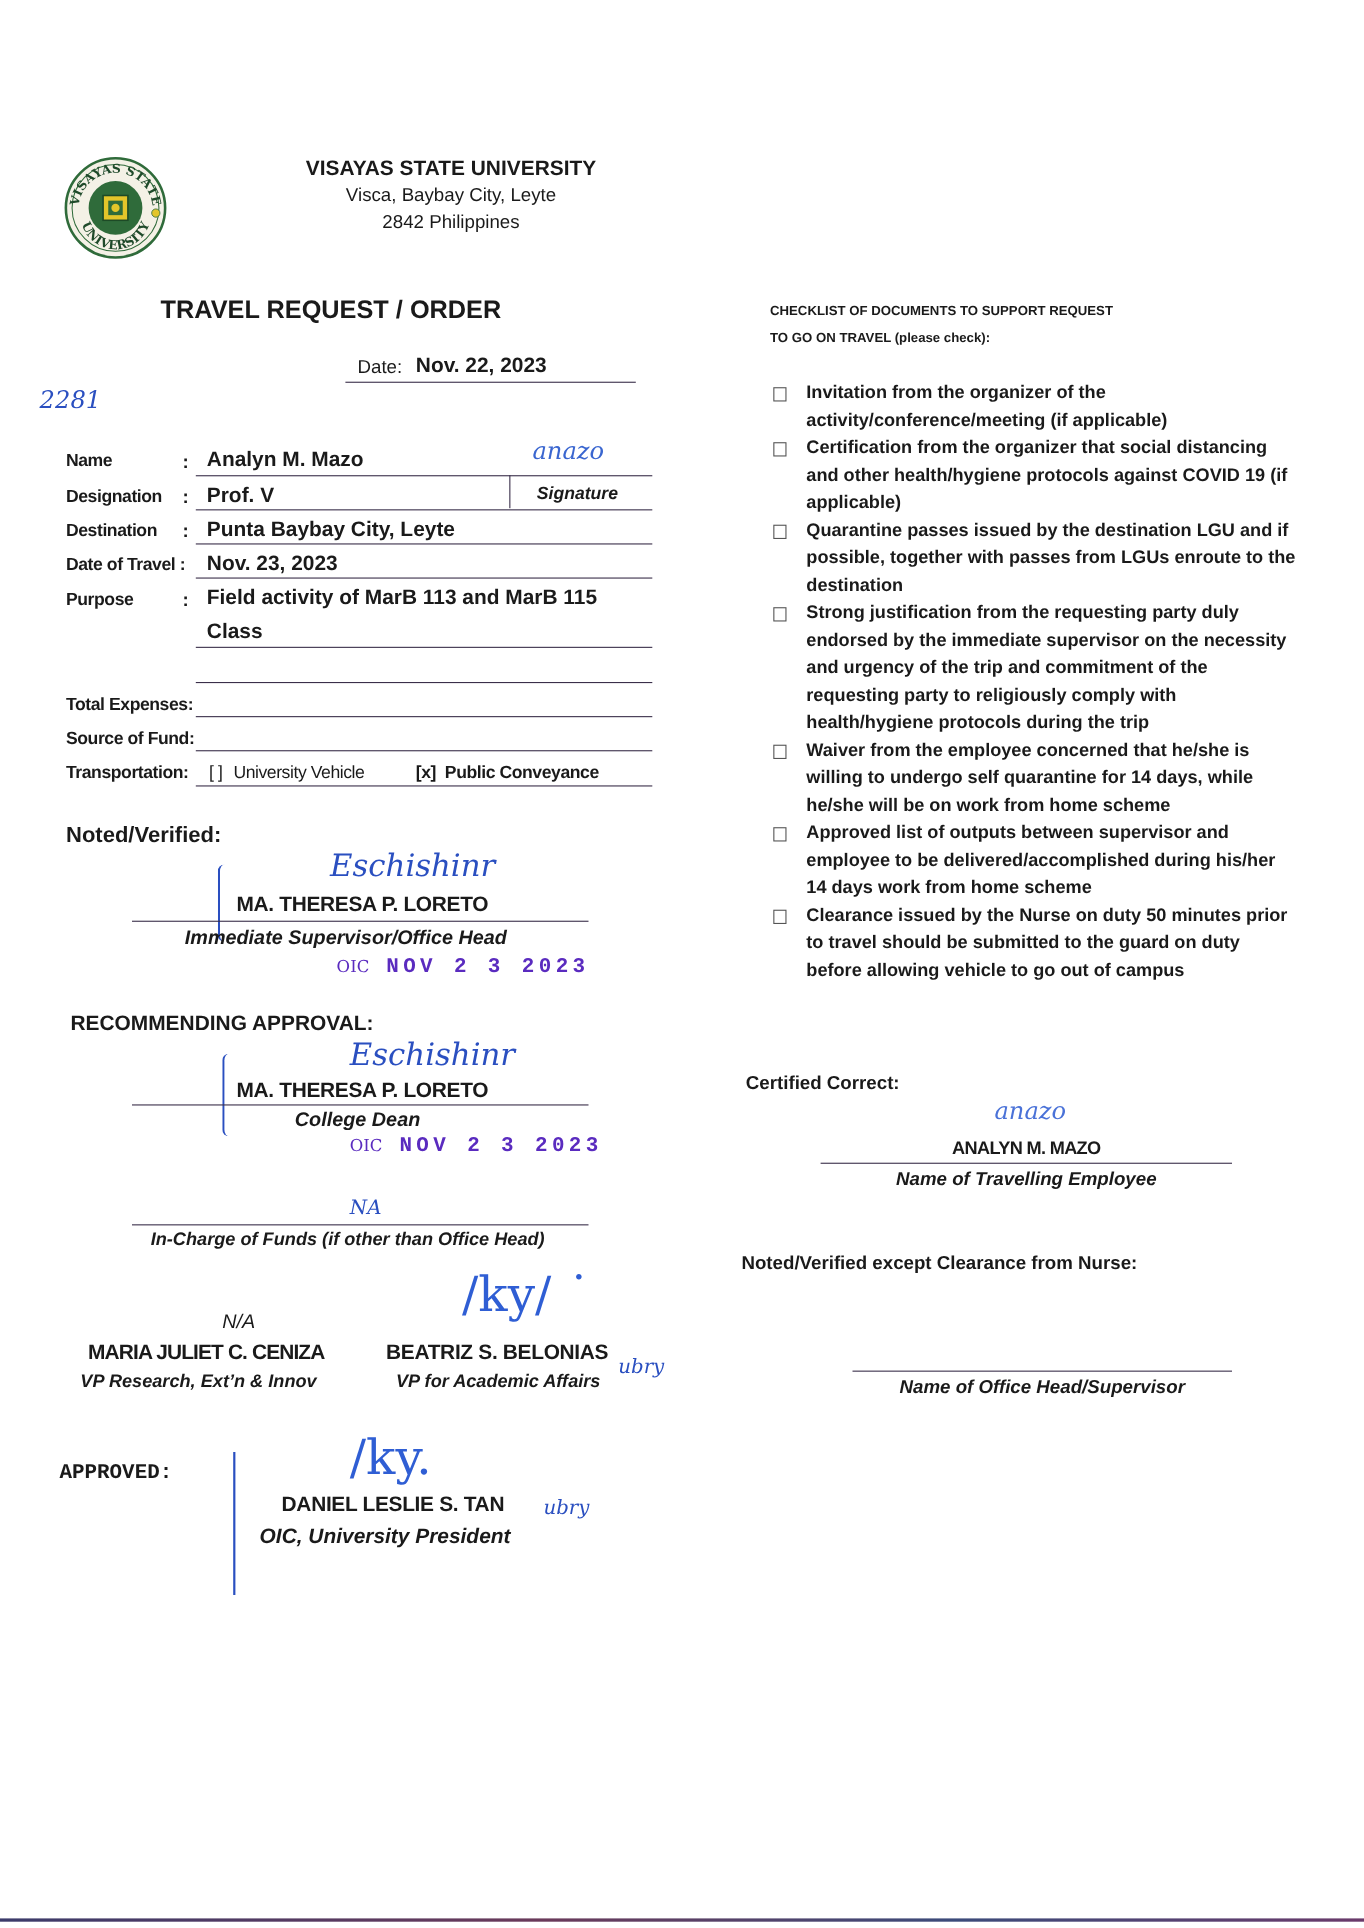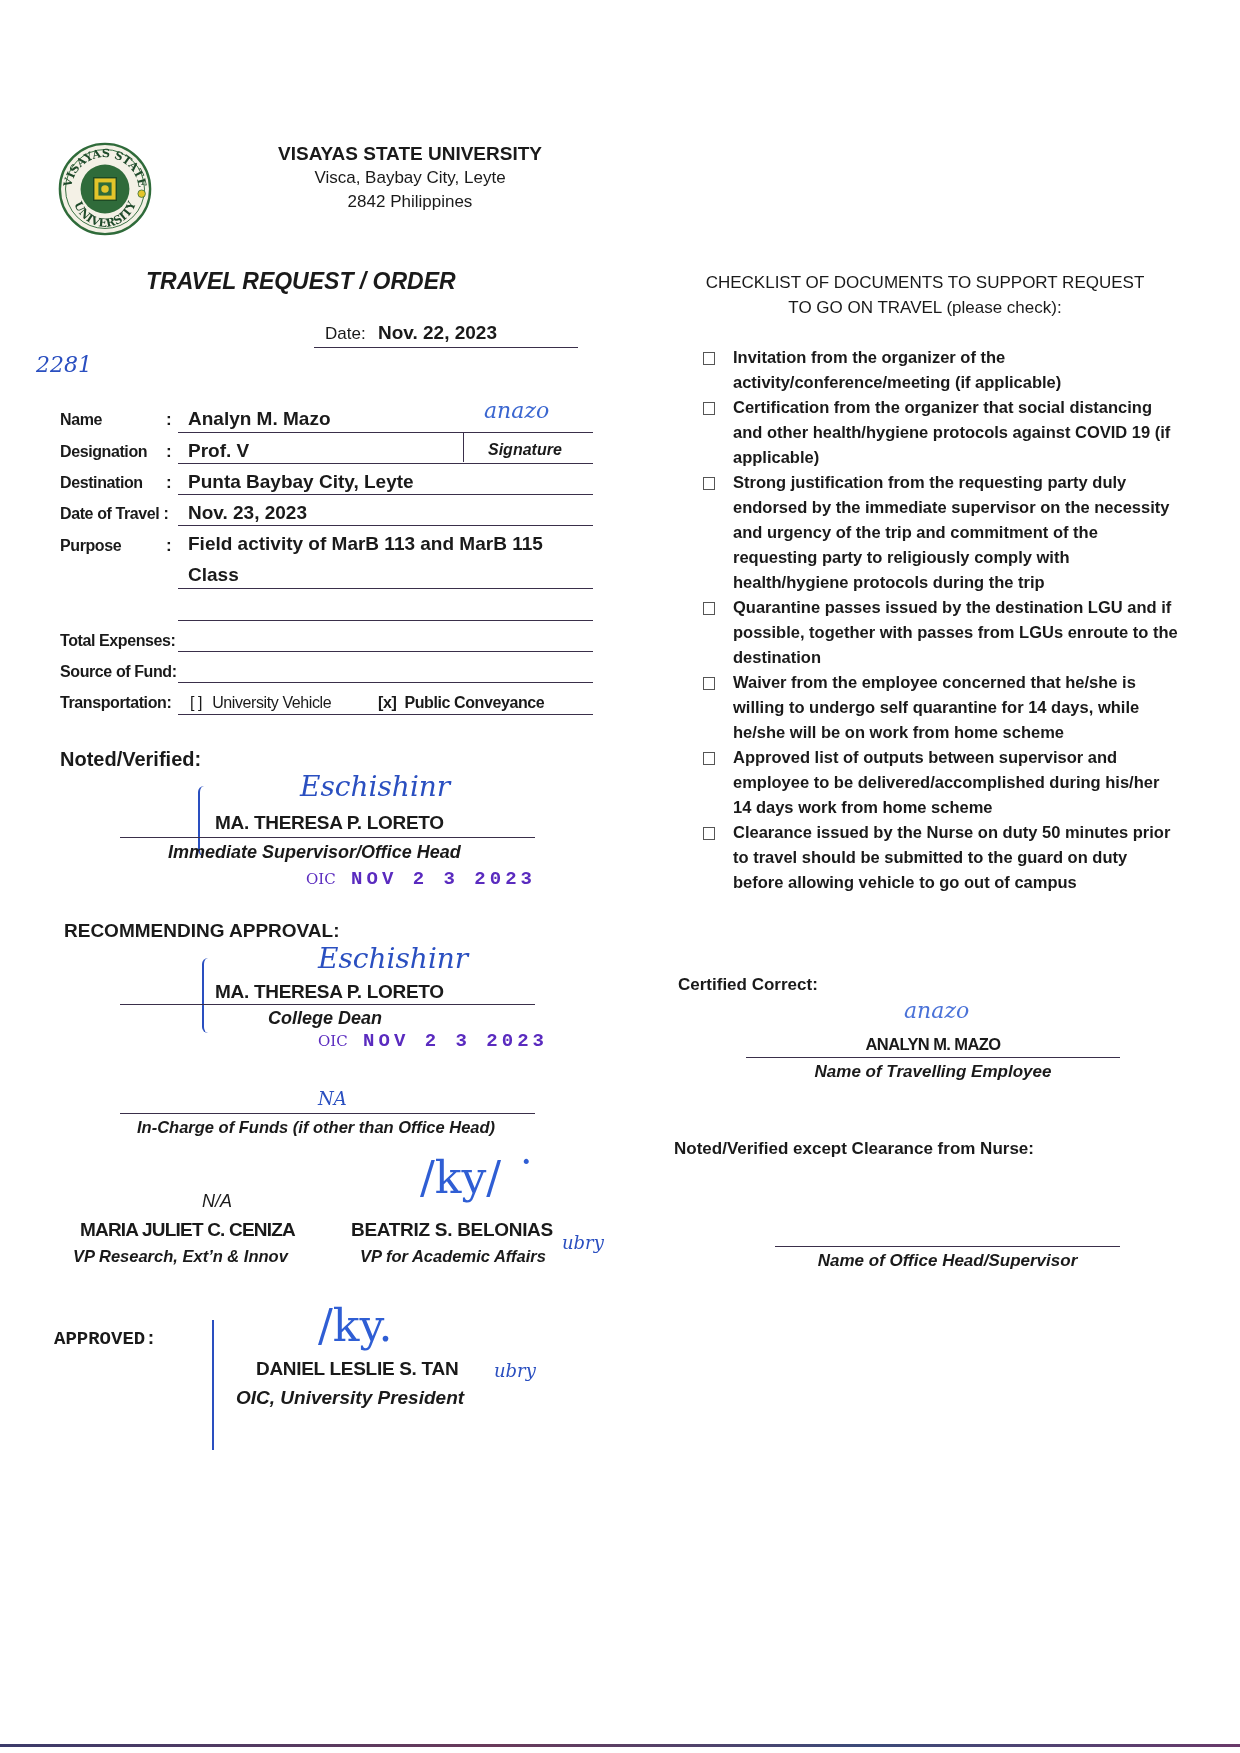--- a/index.html
+++ b/index.html
@@ -15,40 +15,40 @@
   .line { position: absolute; height: 0; border-top: 1.5px solid #3a2f4a; }
   .blue-ink { color: #2a4fc0; font-family: "DejaVu Serif", serif; font-style: italic; }
   .stamp { color: #5a2bbf; font-family: "Liberation Mono", monospace; font-weight: bold; letter-spacing: 4px; }
   .stamp small { font-family: "DejaVu Serif", serif; font-weight: normal; letter-spacing: 0; font-size: 15px; }
 
   
   .logo { left: 58px; top: 142px; width: 94px; height: 94px; }
   .uni-name { left: 230px; top: 143px; width: 360px; font-size: 19px; font-weight: bold; }
   .uni-addr { left: 230px; width: 360px; font-size: 17px; }
 
-  .form-title { left: 146px; top: 268px; font-size: 23px; font-weight: bold; font-style: italic; }
+  .form-title { left: 146px; top: 268px; font-size: 23px; font-weight: bold; }
   .date-label { left: 325px; top: 324px; font-size: 17px; }
   .date-value { left: 378px; top: 322px; font-size: 19px; font-weight: bold; }
 
   .ctrl-no { left: 36px; top: 352px; font-size: 22px; }
 
   .lbl { left: 60px; font-size: 16px; font-weight: bold; letter-spacing: -0.4px; }
   .colon { left: 166px; font-size: 17px; font-weight: bold; }
   .val { left: 188px; font-size: 19px; font-weight: bold; }
 
   .sig-label { left: 488px; top: 441px; font-size: 16px; font-weight: bold; font-style: italic; }
   .sig-divider { left: 463px; top: 432px; width: 0; height: 30px; border-left: 1.5px solid #3a2f4a; }
 
   .section-h { font-size: 20px; font-weight: bold; }
 
   .signer-name { font-size: 19px; font-weight: bold; letter-spacing: -0.3px; }
   .signer-role { font-size: 18px; font-weight: bold; font-style: italic; }
 
   
-  .check-title { left: 700px; top: 270px; width: 450px; font-size: 17px; font-weight: normal; text-align: center; line-height: 25px; }
+  .check-title { left: 700px; top: 270px; width: 450px; font-size: 12px; font-weight: bold; line-height: 25px; }
   .check-list { left: 700px; top: 345px; width: 480px; margin: 0; padding: 0; list-style: none; }
   .check-item { display: flex; align-items: flex-start; font-size: 16.5px; font-weight: bold; line-height: 25px; }
   .check-box { flex: 0 0 auto; width: 10px; height: 11px; border: 1px solid #555; margin: 7px 18px 0 3px; background: #fff; }
   .check-text { flex: 1; }
 
   .scan-edge { left: 0; top: 1744px; width: 1240px; height: 3px; background: linear-gradient(90deg, #3b3b6a, #6a3a5a 40%, #3b4b7a 70%, #6a3a6a); }
 </style>
 </head>
 <body>
 
@@ -181,25 +181,25 @@
   <li class="check-item">
     <span class="check-box"></span>
     <span class="check-text">Invitation from the organizer of the activity/conference/meeting (if applicable)</span>
   </li>
   <li class="check-item">
     <span class="check-box"></span>
     <span class="check-text">Certification from the organizer that social distancing and other health/hygiene protocols against COVID 19 (if applicable)</span>
   </li>
   <li class="check-item">
     <span class="check-box"></span>
+    <span class="check-text">Quarantine passes issued by the destination LGU and if possible, together with passes from LGUs enroute to the destination</span>
+  </li>
+  <li class="check-item">
+    <span class="check-box"></span>
     <span class="check-text">Strong justification from the requesting party duly endorsed by the immediate supervisor on the necessity and urgency of the trip and commitment of the requesting party to religiously comply with health/hygiene protocols during the trip</span>
-  </li>
-  <li class="check-item">
-    <span class="check-box"></span>
-    <span class="check-text">Quarantine passes issued by the destination LGU and if possible, together with passes from LGUs enroute to the destination</span>
   </li>
   <li class="check-item">
     <span class="check-box"></span>
     <span class="check-text">Waiver from the employee concerned that he/she is willing to undergo self quarantine for 14 days, while he/she will be on work from home scheme</span>
   </li>
   <li class="check-item">
     <span class="check-box"></span>
     <span class="check-text">Approved list of outputs between supervisor and employee to be delivered/accomplished during his/her 14 days work from home scheme</span>
   </li>
   <li class="check-item">

